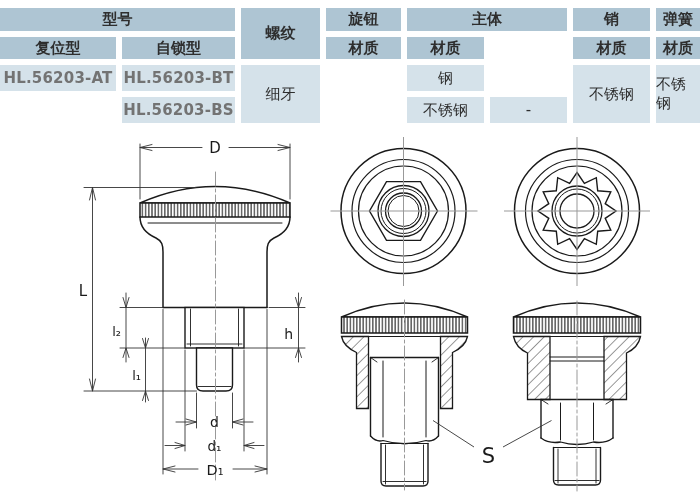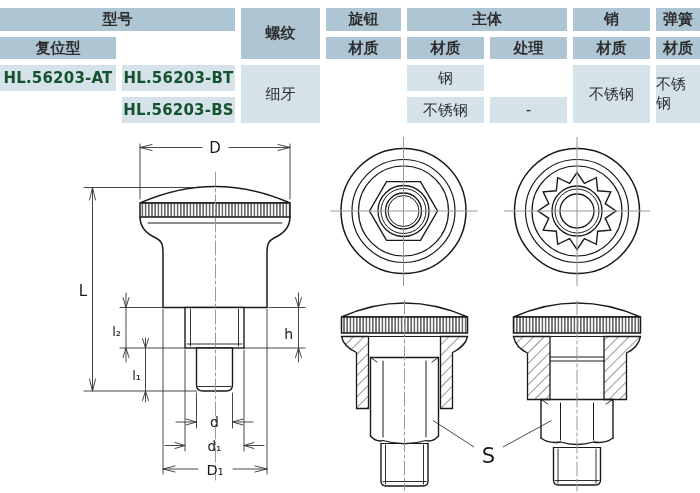--- a/index.html
+++ b/index.html
@@ -4,42 +4,42 @@
 <style>
   html,body{margin:0;padding:0;background:#fff;}
   #app{position:relative;width:700px;height:493px;background:#fff;overflow:hidden;
        font-family:"DejaVu Sans","Liberation Sans",sans-serif;}
   .spec-table{position:absolute;top:8px;left:0;width:700px;display:grid;
     grid-template-columns:116px 113px 79px 75px 77px 77px 77px 1fr;
     grid-template-rows:23px 22px 26px 26px;gap:6px;background:#fff;}
   .cell{display:flex;align-items:center;justify-content:center;color:#2e2e2e;overflow:hidden;}
   .hd{background:#aec5d3;font-weight:bold;font-size:15px;}
   .dt{background:#d5e2ea;font-size:15px;}
-  .model{font-size:15px;font-weight:600;letter-spacing:.2px;color:#14532d;}
+  .model{font-size:15px;font-weight:600;letter-spacing:.2px;color:#737373;}
   svg text{font-family:"DejaVu Sans","Liberation Sans",sans-serif;fill:#1a1a1a;}
   .drawing{position:absolute;top:107px;left:0;}
 </style>
 </head>
 <body>
 
 <div id="app">
 
   <div class="spec-table">
 
     <div class="cell hd" style="grid-column:1/3;grid-row:1">型号</div>
     <div class="cell hd" style="grid-column:3;grid-row:1/3">螺纹</div>
     <div class="cell hd" style="grid-column:5/7;grid-row:1">主体</div>
     <div class="cell hd" style="grid-column:4;grid-row:1">旋钮</div>
     <div class="cell hd" style="grid-column:7;grid-row:1">销</div>
     <div class="cell hd" style="grid-column:8;grid-row:1">弹簧</div>
 
     <div class="cell hd" style="grid-column:1;grid-row:2">复位型</div>
+    <div class="cell hd" style="grid-column:2;grid-row:2">自锁型</div>
     <div class="cell hd" style="grid-column:4;grid-row:2">材质</div>
     <div class="cell hd" style="grid-column:5;grid-row:2">材质</div>
-    <div class="cell hd" style="grid-column:6;grid-row:2">处理</div>
     <div class="cell hd" style="grid-column:7;grid-row:2">材质</div>
     <div class="cell hd" style="grid-column:8;grid-row:2">材质</div>
 
     <div class="cell dt model" style="grid-column:1;grid-row:3">HL.56203-AT</div>
     <div class="cell dt model" style="grid-column:2;grid-row:3">HL.56203-BT</div>
     <div class="cell dt" style="grid-column:3;grid-row:3/5">细牙</div>
     <div class="cell dt" style="grid-column:5;grid-row:3">钢</div>
     <div class="cell dt" style="grid-column:7;grid-row:3/5">不锈钢</div>
     <div class="cell dt" style="grid-column:8;grid-row:3/5">不锈钢</div>
 

